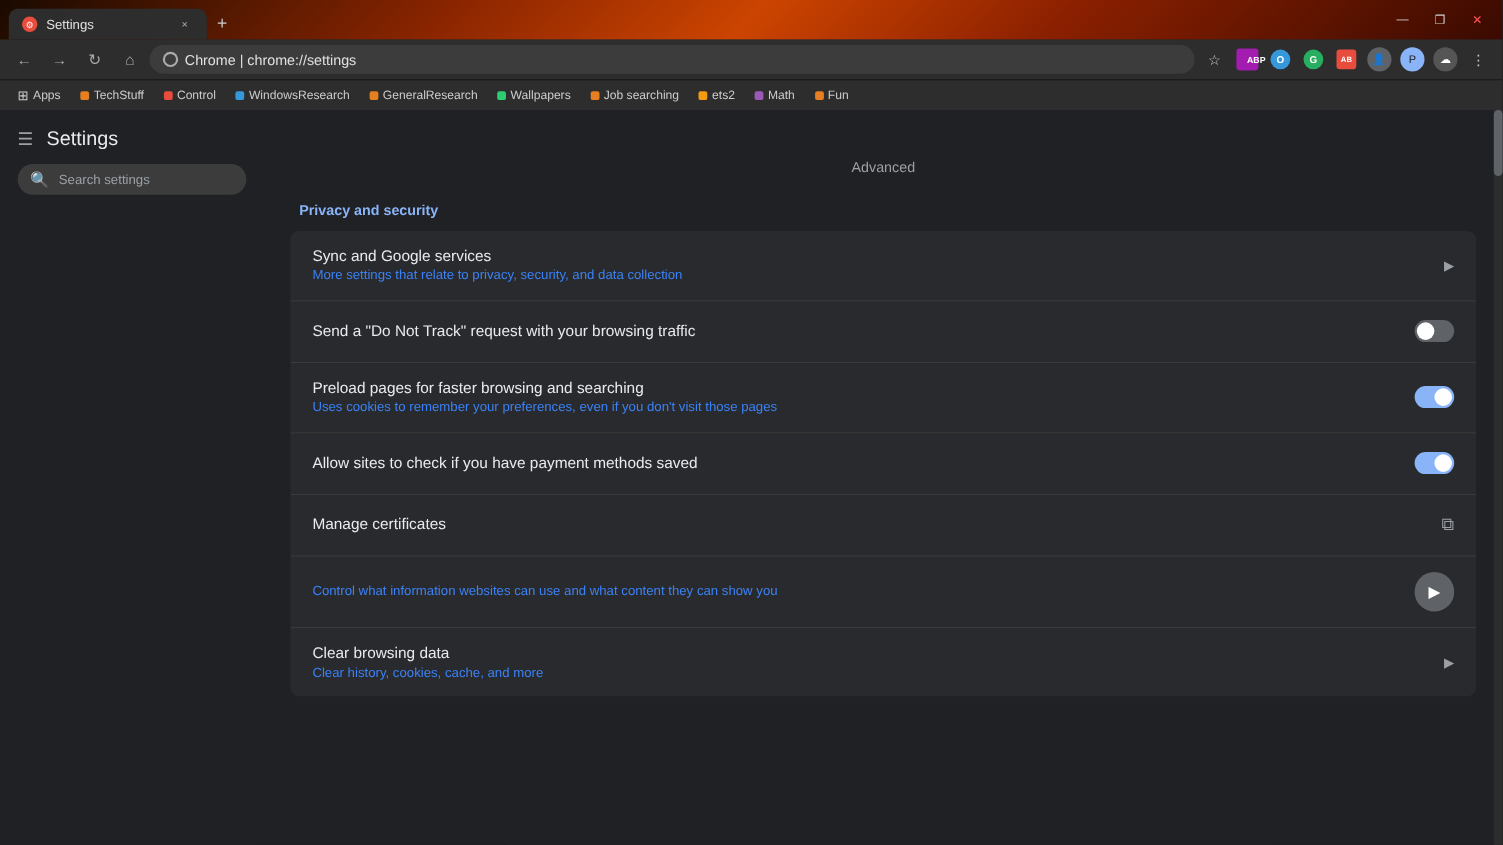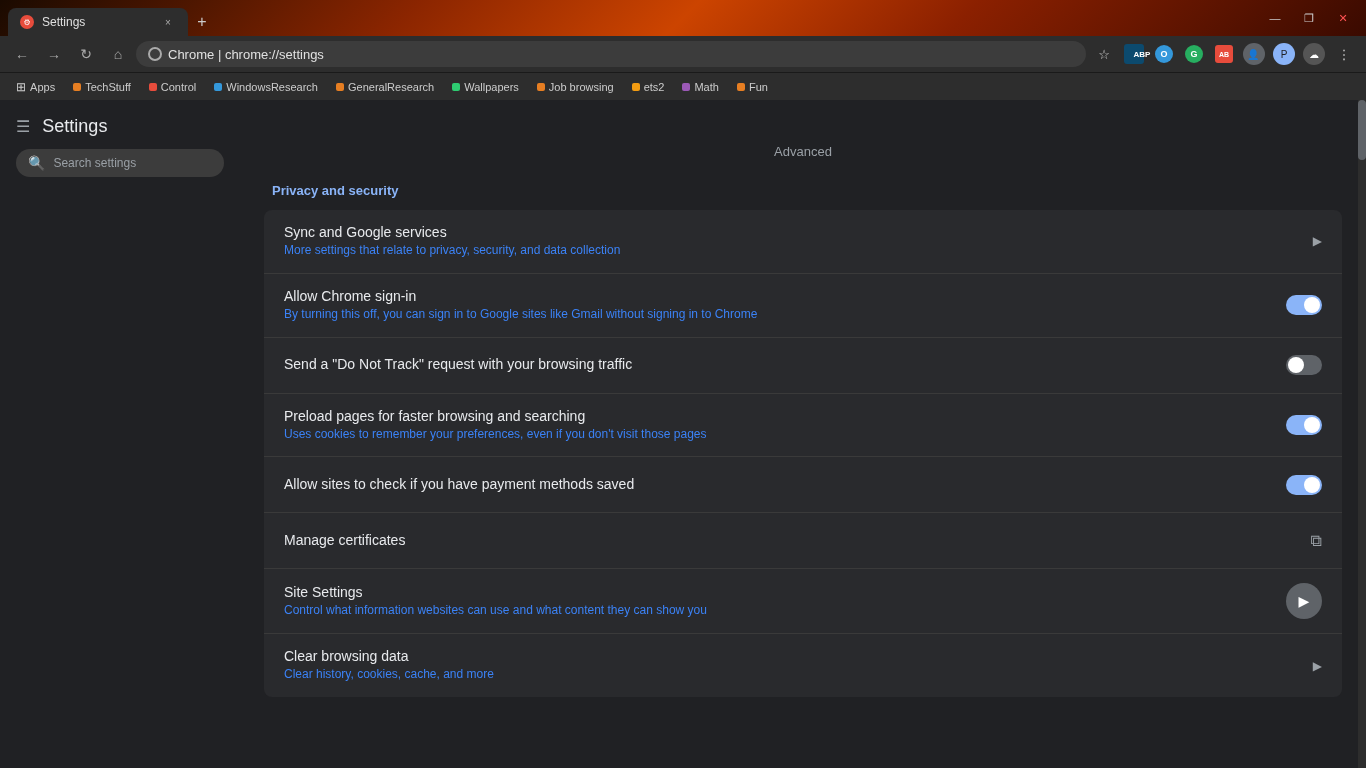--- a/index.html
+++ b/index.html
@@ -384,21 +384,21 @@
     <span class="omnibar-text">
       <span>Chrome</span>
       <span> | </span>
       <span>chrome://settings</span>
     </span>
   </div>
   <div class="toolbar-actions">
     <div class="toolbar-icon">☆</div>
 
     <div class="toolbar-icon">
-      <div class="ext-icon" style="background:#0c4a6e; font-size:8px;padding-left:16px;">ABP</div>
+      <div class="ext-icon" style="background:#a21caf; font-size:8px;padding-left:16px;">ABP</div>
     </div>
     <div class="toolbar-icon">
       <div class="ext-icon" style="background:#3498db; border-radius:50%; width:18px; height:18px;">O</div>
     </div>
     <div class="toolbar-icon">
       <div class="ext-icon" style="background:#27ae60; border-radius:50%; width:18px; height:18px;">G</div>
     </div>
     <div class="toolbar-icon">
       <div class="ext-icon" style="background:#e74c3c; border-radius:3px; width:18px; height:18px; font-size:7px;">AB</div>
     </div>
@@ -435,21 +435,21 @@
   <div class="bookmark-item">
     <div class="bm-dot" style="background:#e67e22;"></div>
     <span>GeneralResearch</span>
   </div>
   <div class="bookmark-item">
     <div class="bm-dot" style="background:#2ecc71;"></div>
     <span>Wallpapers</span>
   </div>
   <div class="bookmark-item">
     <div class="bm-dot" style="background:#e67e22;"></div>
-    <span>Job browsing</span>
+    <span>Job searching</span>
   </div>
   <div class="bookmark-item">
     <div class="bm-dot" style="background:#f39c12;"></div>
     <span>ets2</span>
   </div>
   <div class="bookmark-item">
     <div class="bm-dot" style="background:#9b59b6;"></div>
     <span>Math</span>
   </div>
   <div class="bookmark-item">
@@ -480,29 +480,20 @@
       <div class="settings-row">
         <div class="row-text">
           <div class="row-title">Sync and Google services</div>
           <div class="row-subtitle">More settings that relate to privacy, security, and data collection</div>
         </div>
         <div class="row-control">
           <span class="arrow-icon">▶</span>
         </div>
       </div>
 
-      <div class="settings-row">
-        <div class="row-text">
-          <div class="row-title">Allow Chrome sign-in</div>
-          <div class="row-subtitle">By turning this off, you can sign in to Google sites like Gmail without signing in to Chrome</div>
-        </div>
-        <div class="row-control">
-          <div class="toggle on"></div>
-        </div>
-      </div>
 
       <div class="settings-row">
         <div class="row-text">
           <div class="row-title">Send a "Do Not Track" request with your browsing traffic</div>
         </div>
         <div class="row-control">
           <div class="toggle off"></div>
         </div>
       </div>
 
@@ -529,21 +520,20 @@
         <div class="row-text">
           <div class="row-title">Manage certificates</div>
         </div>
         <div class="row-control">
           <span class="external-icon">⧉</span>
         </div>
       </div>
 
       <div class="settings-row">
         <div class="row-text">
-          <div class="row-title">Site Settings</div>
           <div class="row-subtitle">Control what information websites can use and what content they can show you</div>
         </div>
         <div class="row-control">
           <div class="circle-btn">▶</div>
         </div>
       </div>
 
       <div class="settings-row">
         <div class="row-text">
           <div class="row-title">Clear browsing data</div>

